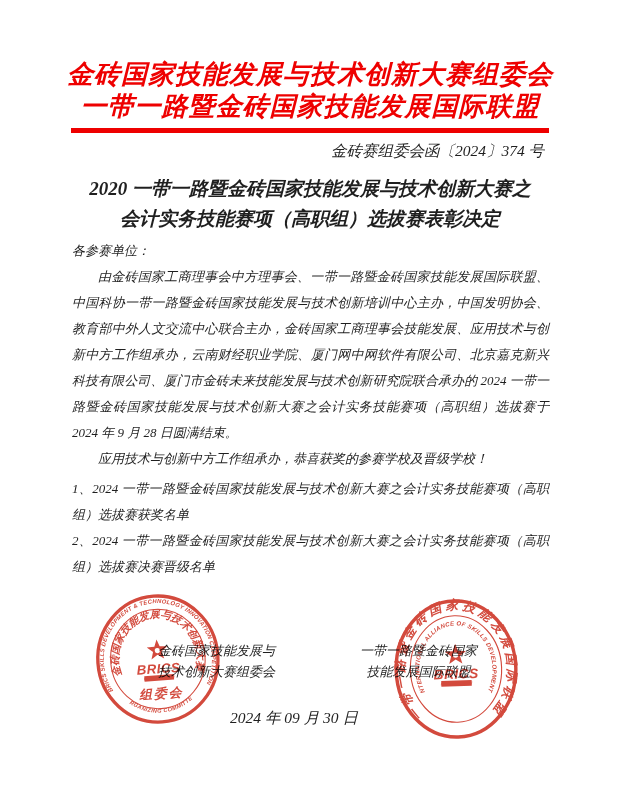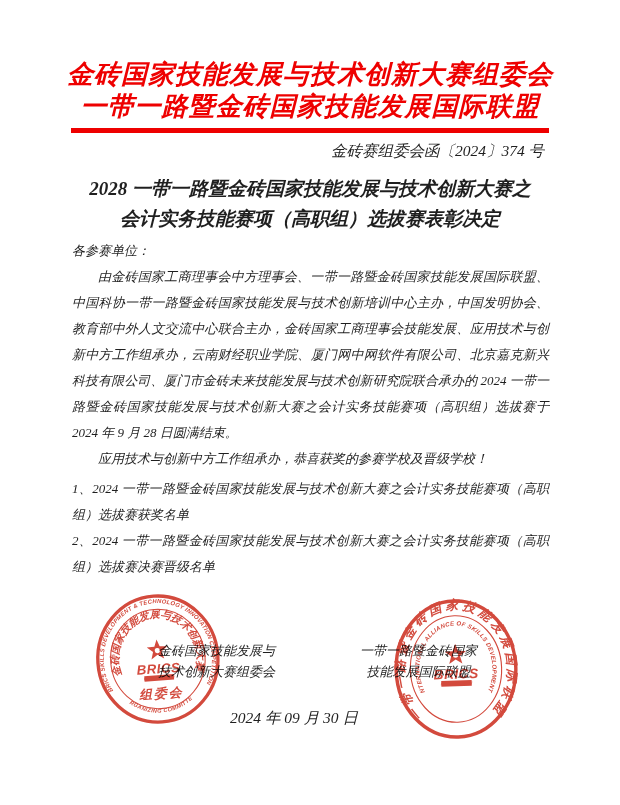--- a/index.html
+++ b/index.html
@@ -77,21 +77,21 @@
 <div class="page">
 
   <header class="letterhead">
     <div class="org-line">金砖国家技能发展与技术创新大赛组委会</div>
     <div class="org-line">一带一路暨金砖国家技能发展国际联盟</div>
     <div class="double-rule"></div>
     <div class="doc-number">金砖赛组委会函〔2024〕374 号</div>
   </header>
 
   <h1 class="doc-title">
-    <div class="t-line">2028 一带一路暨金砖国家技能发展与技术创新大赛之</div>
+    <div class="t-line">2020 一带一路暨金砖国家技能发展与技术创新大赛之</div>
     <div class="t-line">会计实务技能赛项（高职组）选拔赛表彰决定</div>
   </h1>
 
   <main class="content">
     <p class="salutation">各参赛单位：</p>
     <p class="para">由金砖国家工商理事会中方理事会、一带一路暨金砖国家技能发展国际联盟、中国科协一带一路暨金砖国家技能发展与技术创新培训中心主办，中国发明协会、教育部中外人文交流中心联合主办，金砖国家工商理事会技能发展、应用技术与创新中方工作组承办，云南财经职业学院、厦门网中网软件有限公司、北京嘉克新兴科技有限公司、厦门市金砖未来技能发展与技术创新研究院联合承办的 2024 一带一路暨金砖国家技能发展与技术创新大赛之会计实务技能赛项（高职组）选拔赛于 2024 年 9 月 28 日圆满结束。</p>
     <p class="para">应用技术与创新中方工作组承办，恭喜获奖的参赛学校及晋级学校！</p>
 
     <div class="attachments">
       <p>1、2024 一带一路暨金砖国家技能发展与技术创新大赛之会计实务技能赛项（高职组）选拔赛获奖名单</p>

